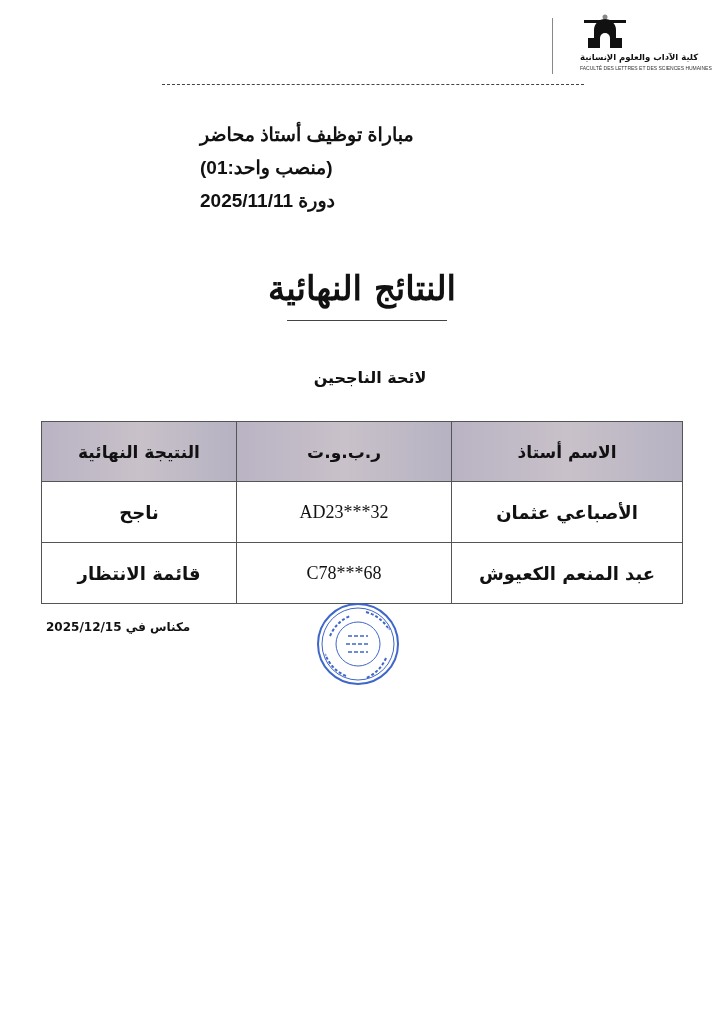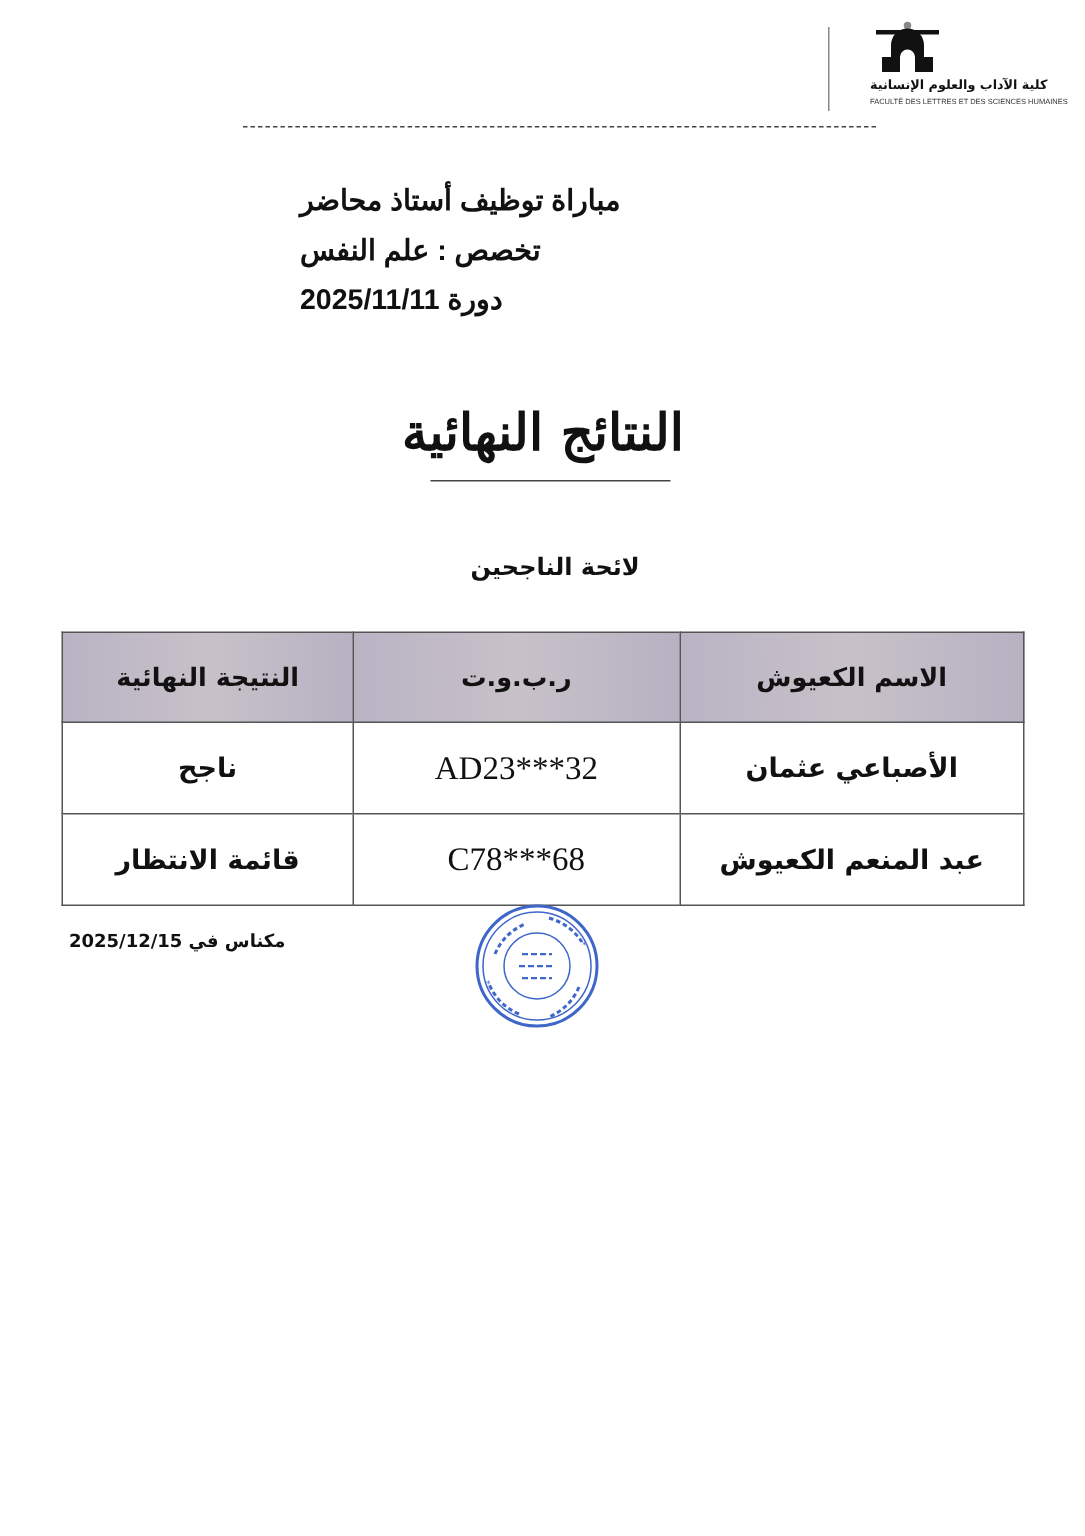--- a/index.html
+++ b/index.html
@@ -22,21 +22,21 @@
     .titles { position: absolute; left: 200px; top: 118px; width: 340px; text-align: left; direction: rtl; font-family: Liberation Sans, sans-serif; font-weight: bold; }
     .titles .line { font-size: 19px; line-height: 33px; }
     .main-title { position: absolute; left: 268px; top: 268px; width: 190px; text-align: left; direction: rtl; font-size: 34px; font-weight: bold; font-family: "DejaVu Serif", serif; }
     .main-underline { position: absolute; left: 287px; top: 320px; width: 160px; border-top: 1px solid #444; }
     .subtitle { position: absolute; left: 260px; top: 368px; width: 220px; text-align: center; direction: rtl; font-size: 16px; font-weight: bold; }
 
     table.results { position: absolute; left: 41px; top: 421px; width: 642px; border-collapse: collapse; direction: rtl; }
     table.results th, table.results td { border: 1px solid #555; height: 36px; text-align: center; padding: 12px; }
     table.results th { background: linear-gradient(90deg, #b9b3c4, #c8c1c9 50%, #b6b2c2); font-size: 17px; font-weight: bold; height: 35px; }
     table.results td { font-size: 18px; font-weight: bold; }
-    table.results td.code { font-family: "Liberation Serif", serif; font-size: 22px; font-weight: normal; direction: ltr; margin-top: 48px; }
+    table.results td.code { font-family: "Liberation Serif", serif; font-size: 18px; font-weight: normal; direction: ltr; margin-top: 48px; }
     .col-name { width: 234px; }
     .col-code { width: 213px; }
     .col-result { width: 193px; }
 
     .place-date { position: absolute; left: 46px; top: 620px; direction: rtl; font-size: 12px; font-weight: bold; white-space: nowrap; }
     .stamp { position: absolute; left: 316px; top: 602px; width: 84px; height: 84px; }
   </style>
 </head>
 <body>
 
@@ -50,33 +50,33 @@
       <path d="M20 34 v-10 a5 5 0 0 1 10 0 v10 z" fill="#fff"></path>
     </svg>
     <div class="flsh-ar">كلية الآداب والعلوم الإنسانية</div>
     <div class="flsh-fr">FACULTÉ DES LETTRES ET DES SCIENCES HUMAINES</div>
   </div>
   <div class="dash-line"></div>
 </div>
 
 <div class="titles">
   <div class="line">مباراة توظيف أستاذ محاضر</div>
-  <div class="line">تخصص  : علم النفس</div>
+  <div class="line">(منصب واحد:01)</div>
   <div class="line">دورة 2025/11/11</div>
 </div>
 
 <div class="main-title">النتائج النهائية</div>
 <div class="main-underline"></div>
 
 <div class="subtitle">لائحة الناجحين</div>
 
 <table class="results">
   <thead>
     <tr>
-      <th class="col-name">الاسم الكعيوش</th>
+      <th class="col-name">الاسم أستاذ</th>
       <th class="col-code">ر.ب.و.ت</th>
       <th class="col-result">النتيجة النهائية</th>
     </tr>
   </thead>
   <tbody>
     <tr>
       <td>الأصباعي عثمان</td>
       <td class="code">AD23***32</td>
       <td>ناجح</td>
     </tr>

